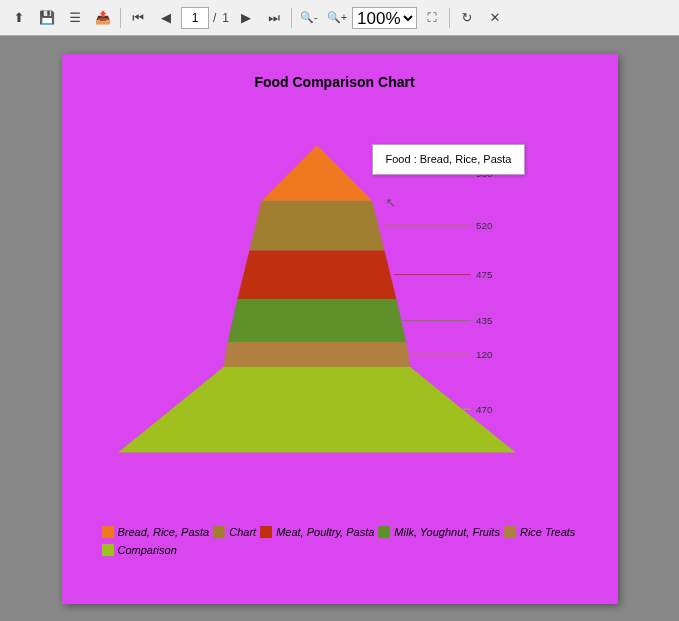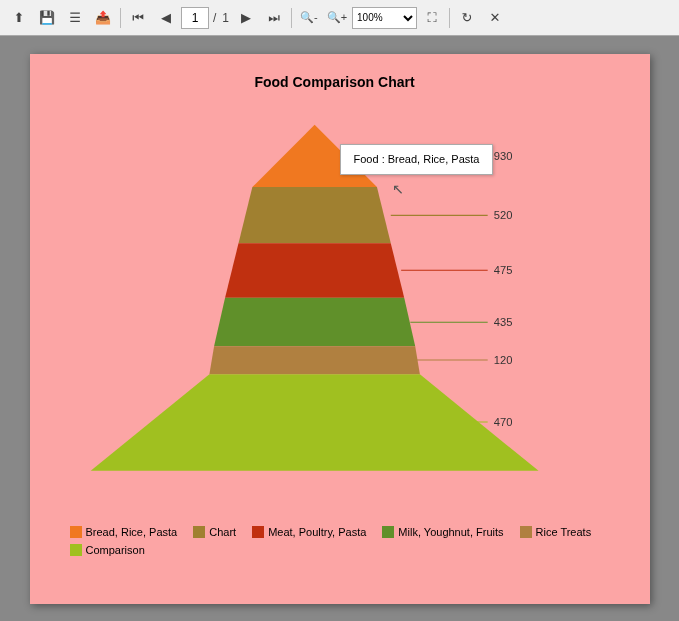--- a/index.html
+++ b/index.html
@@ -49,38 +49,38 @@
     }
     .page-label {
       font-size: 12px;
       color: #444;
       margin: 0 2px;
     }
     .zoom-select {
       width: 65px;
       height: 22px;
       border: 1px solid #aaa;
-      font-size: 10px;
+      font-size: 17px;
       background: white;
     }
 
     
     .content {
       background: #888;
       width: 679px;
       height: 585px;
       display: flex;
       align-items: center;
       justify-content: center;
     }
 
     
     .page {
-      background: #fca5a5;
-      width: 620px;
+      background: #d946ef;
+      width: 556px;
       height: 550px;
       box-shadow: 2px 2px 8px rgba(0,0,0,0.4);
       padding: 20px 30px 20px 20px;
       position: relative;
     }
 
     .chart-title {
       text-align: center;
       font-weight: bold;
       font-size: 14px;
@@ -110,23 +110,24 @@
 
     svg.pyramid {
       width: 100%;
       height: 100%;
     }
 
     
     .legend {
       display: flex;
       flex-wrap: wrap;
-      gap: 6px 16px;
+      gap: 6px 4px;
       padding: 8px 0 0 20px;
       font-size: 11px;
+      font-style: italic;
     }
     .legend-item {
       display: flex;
       align-items: center;
       gap: 4px;
     }
     .legend-swatch {
       width: 12px;
       height: 12px;
       display: inline-block;

